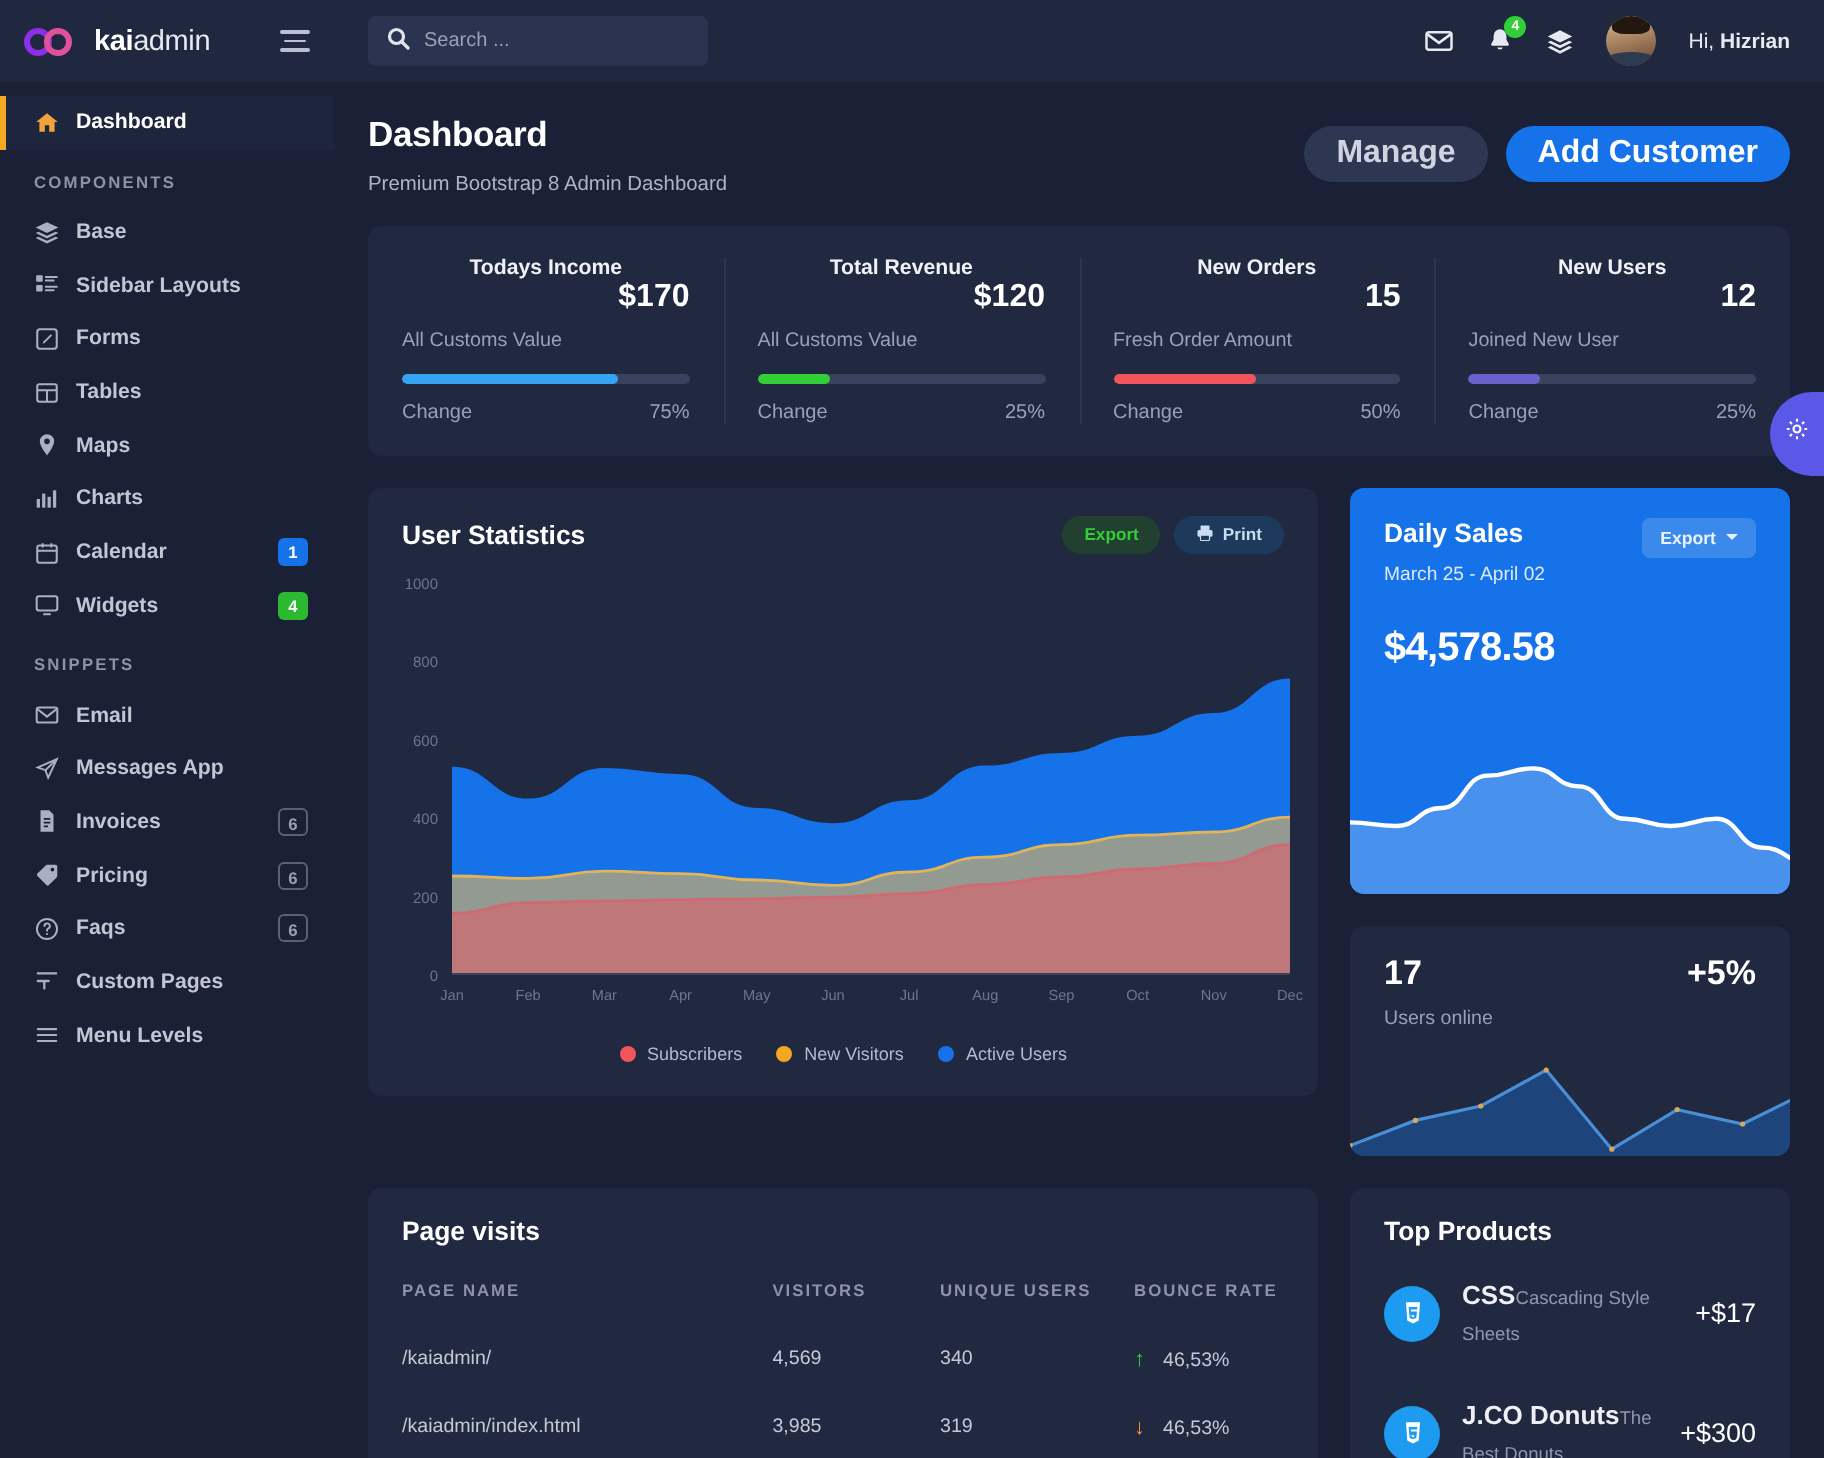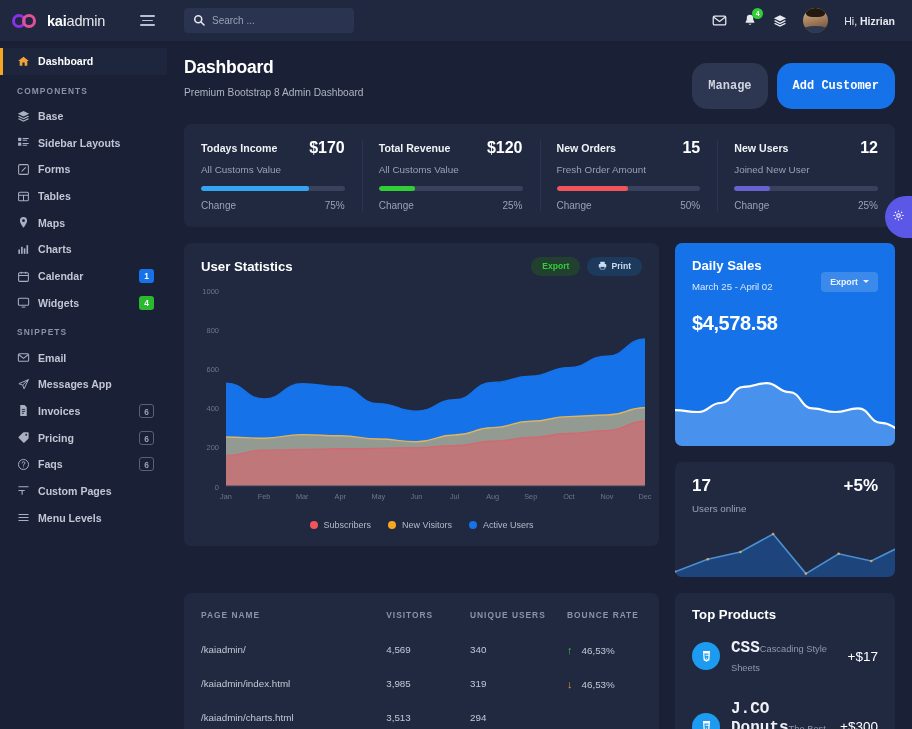--- a/index.html
+++ b/index.html
@@ -110,38 +110,38 @@
     background: #2e3a52; border-radius: 50% 50% 0 0;
   }
   .hi { font-size: 10.5px; color: #e8eaf1; font-weight: 400; }
   .hi b { font-weight: 700; }
 
   .page-head { padding: 16px 17px 0 17px; display: flex; align-items: flex-start; }
   .page-title { font-size: 17.5px; font-weight: 700; color: #ffffff; letter-spacing: -0.2px; }
   .page-sub { font-size: 10.2px; color: #aeb4c4; margin-top: 9px; }
   .head-actions { margin-left: auto; display: flex; gap: 9px; padding-top: 6px; }
   .btn {
-    border: 0; border-radius: 15px; font-family: Liberation Mono, monospace; font-size: 12px;
-    font-weight: 600; color: #fff; padding: 16px 16px; cursor: pointer; white-space: nowrap;
+    border: 0; border-radius: 15px; font-family: Liberation Sans, sans-serif; font-size: 16px;
+    font-weight: 600; color: #fff; padding: 5px 16px; cursor: pointer; white-space: nowrap;
   }
   .btn-grey { background: #2d3752; color: #cfd4e1; }
   .btn-blue { background: #1572e8; }
 
   .content { padding: 15px 17px 0 17px; }
   .card { background: #202940; border-radius: 7px; }
 
   .stats-row { display: flex; gap: 0; }
   .stat-card {
     flex: 1; padding: 15px 17px 16px 17px; position: relative;
   }
   .stat-card + .stat-card::before {
     content: ""; position: absolute; left: 0; top: 16px; bottom: 16px; width: 1px;
     background: #2b3550;
   }
-  .stat-top { display: flex; align-items: center; }
+  .stat-top { display: flex; align-items: center; flex-direction: column; }
   .stat-name { font-size: 10.6px; font-weight: 700; color: #f0f2f6; }
   .stat-val { margin-left: auto; font-size: 16px; font-weight: 700; color: #ffffff; }
   .stat-desc { font-size: 9.9px; color: #9aa1b4; margin-top: 7px; }
   .bar { height: 4.5px; background: #39425c; border-radius: 3px; margin-top: 11px; overflow: hidden; }
   .bar > i { display: block; height: 100%; border-radius: 3px; }
   .stat-foot { display: flex; margin-top: 9px; font-size: 10px; color: #9aa1b4; }
   .stat-foot .pct { margin-left: auto; }
 
   .grid { display: flex; gap: 16px; margin-top: 16px; }
   .col-left { flex: 0 0 475px; }
@@ -161,21 +161,21 @@
   .legend {
     display: flex; justify-content: center; gap: 17px; padding: 2px 0 16px 0;
   }
   .legend-item { display: flex; align-items: center; gap: 6px; font-size: 9px; color: #b4bacb; }
   .dot { width: 8px; height: 8px; border-radius: 50%; display: block; }
 
   .sales-card {
     background: #1572e8; border-radius: 7px; padding: 15px 17px 0 17px;
     position: relative; overflow: hidden; height: 203px;
   }
-  .sales-head { display: flex; align-items: flex-end; }
+  .sales-head { display: flex; align-items: flex-start; }
   .sales-title { font-size: 13.2px; font-weight: 700; color: #fff; }
   .sales-range { font-size: 9.6px; color: #dbe9fb; margin-top: 8px; }
   .sales-export {
     margin-left: auto; background: rgba(255,255,255,.17); color: #eaf2fd;
     font-size: 8.8px; font-weight: 600; border: 0; border-radius: 4px;
     padding: 5px 9px; cursor: pointer; font-family: inherit; display: flex; gap: 5px; align-items: center;
   }
   .sales-amount { font-size: 20px; font-weight: 700; color: #fff; margin-top: 20px; letter-spacing: -0.4px; }
   .sales-spark { position: absolute; left: 0; right: 0; bottom: 0; height: 96px; }
 
@@ -197,21 +197,21 @@
   .arrow.up { color: #31ce36; }
   .arrow.down { color: #f0962a; }
 
   .prod-list { padding: 4px 17px 0 17px; }
   .prod-row { display: flex; align-items: center; padding: 12px 0; }
   .prod-ico {
     width: 28px; height: 28px; border-radius: 50%; background: #1d9bf0;
     display: flex; align-items: center; justify-content: center; flex: 0 0 28px;
   }
   .prod-txt { margin-left: 11px; }
-  .prod-name { font-size: 16px; font-weight: 700; color: #eef0f5; font-family: Liberation Mono, monospace; }
+  .prod-name { font-size: 13px; font-weight: 700; color: #eef0f5; }
   .prod-desc { font-size: 9.3px; color: #9198ab; margin-top: 4px; }
   .prod-amt { margin-left: auto; font-size: 13.5px; font-weight: 400; color: #fff; }
 
   .settings-tab {
     position: absolute; right: 0; top: 196px; width: 27px; height: 42px;
     background: #5b58e8; border-radius: 21px 0 0 21px; display: flex;
     align-items: center; justify-content: center; cursor: pointer; z-index: 20;
   }
 </style>
 </head>
@@ -616,20 +616,23 @@
                   <circle cx="196.3" cy="46.0" r="1.3" fill="#d8a85a"></circle>
                   <circle cx="229.0" cy="29.8" r="1.3" fill="#d8a85a"></circle>
                 </svg></div>
           </div>
         </div>
       </div>
 
       <div class="grid">
         <div class="col-left">
           <div class="card" style="padding-bottom:14px;">
+            <div class="card-head">
+              <div class="card-title">Page visits</div>
+            </div>
             <div class="tbl-wrap">
               <table>
                 <thead>
                     <tr id="pv-head">
                       <th style="width: 42%;">PAGE NAME</th>
                       <th style="width: 19%;">VISITORS</th>
                       <th style="width: 22%;">UNIQUE USERS</th>
                       <th style="width: 17%;">BOUNCE RATE</th>
                     </tr>
                   </thead>

